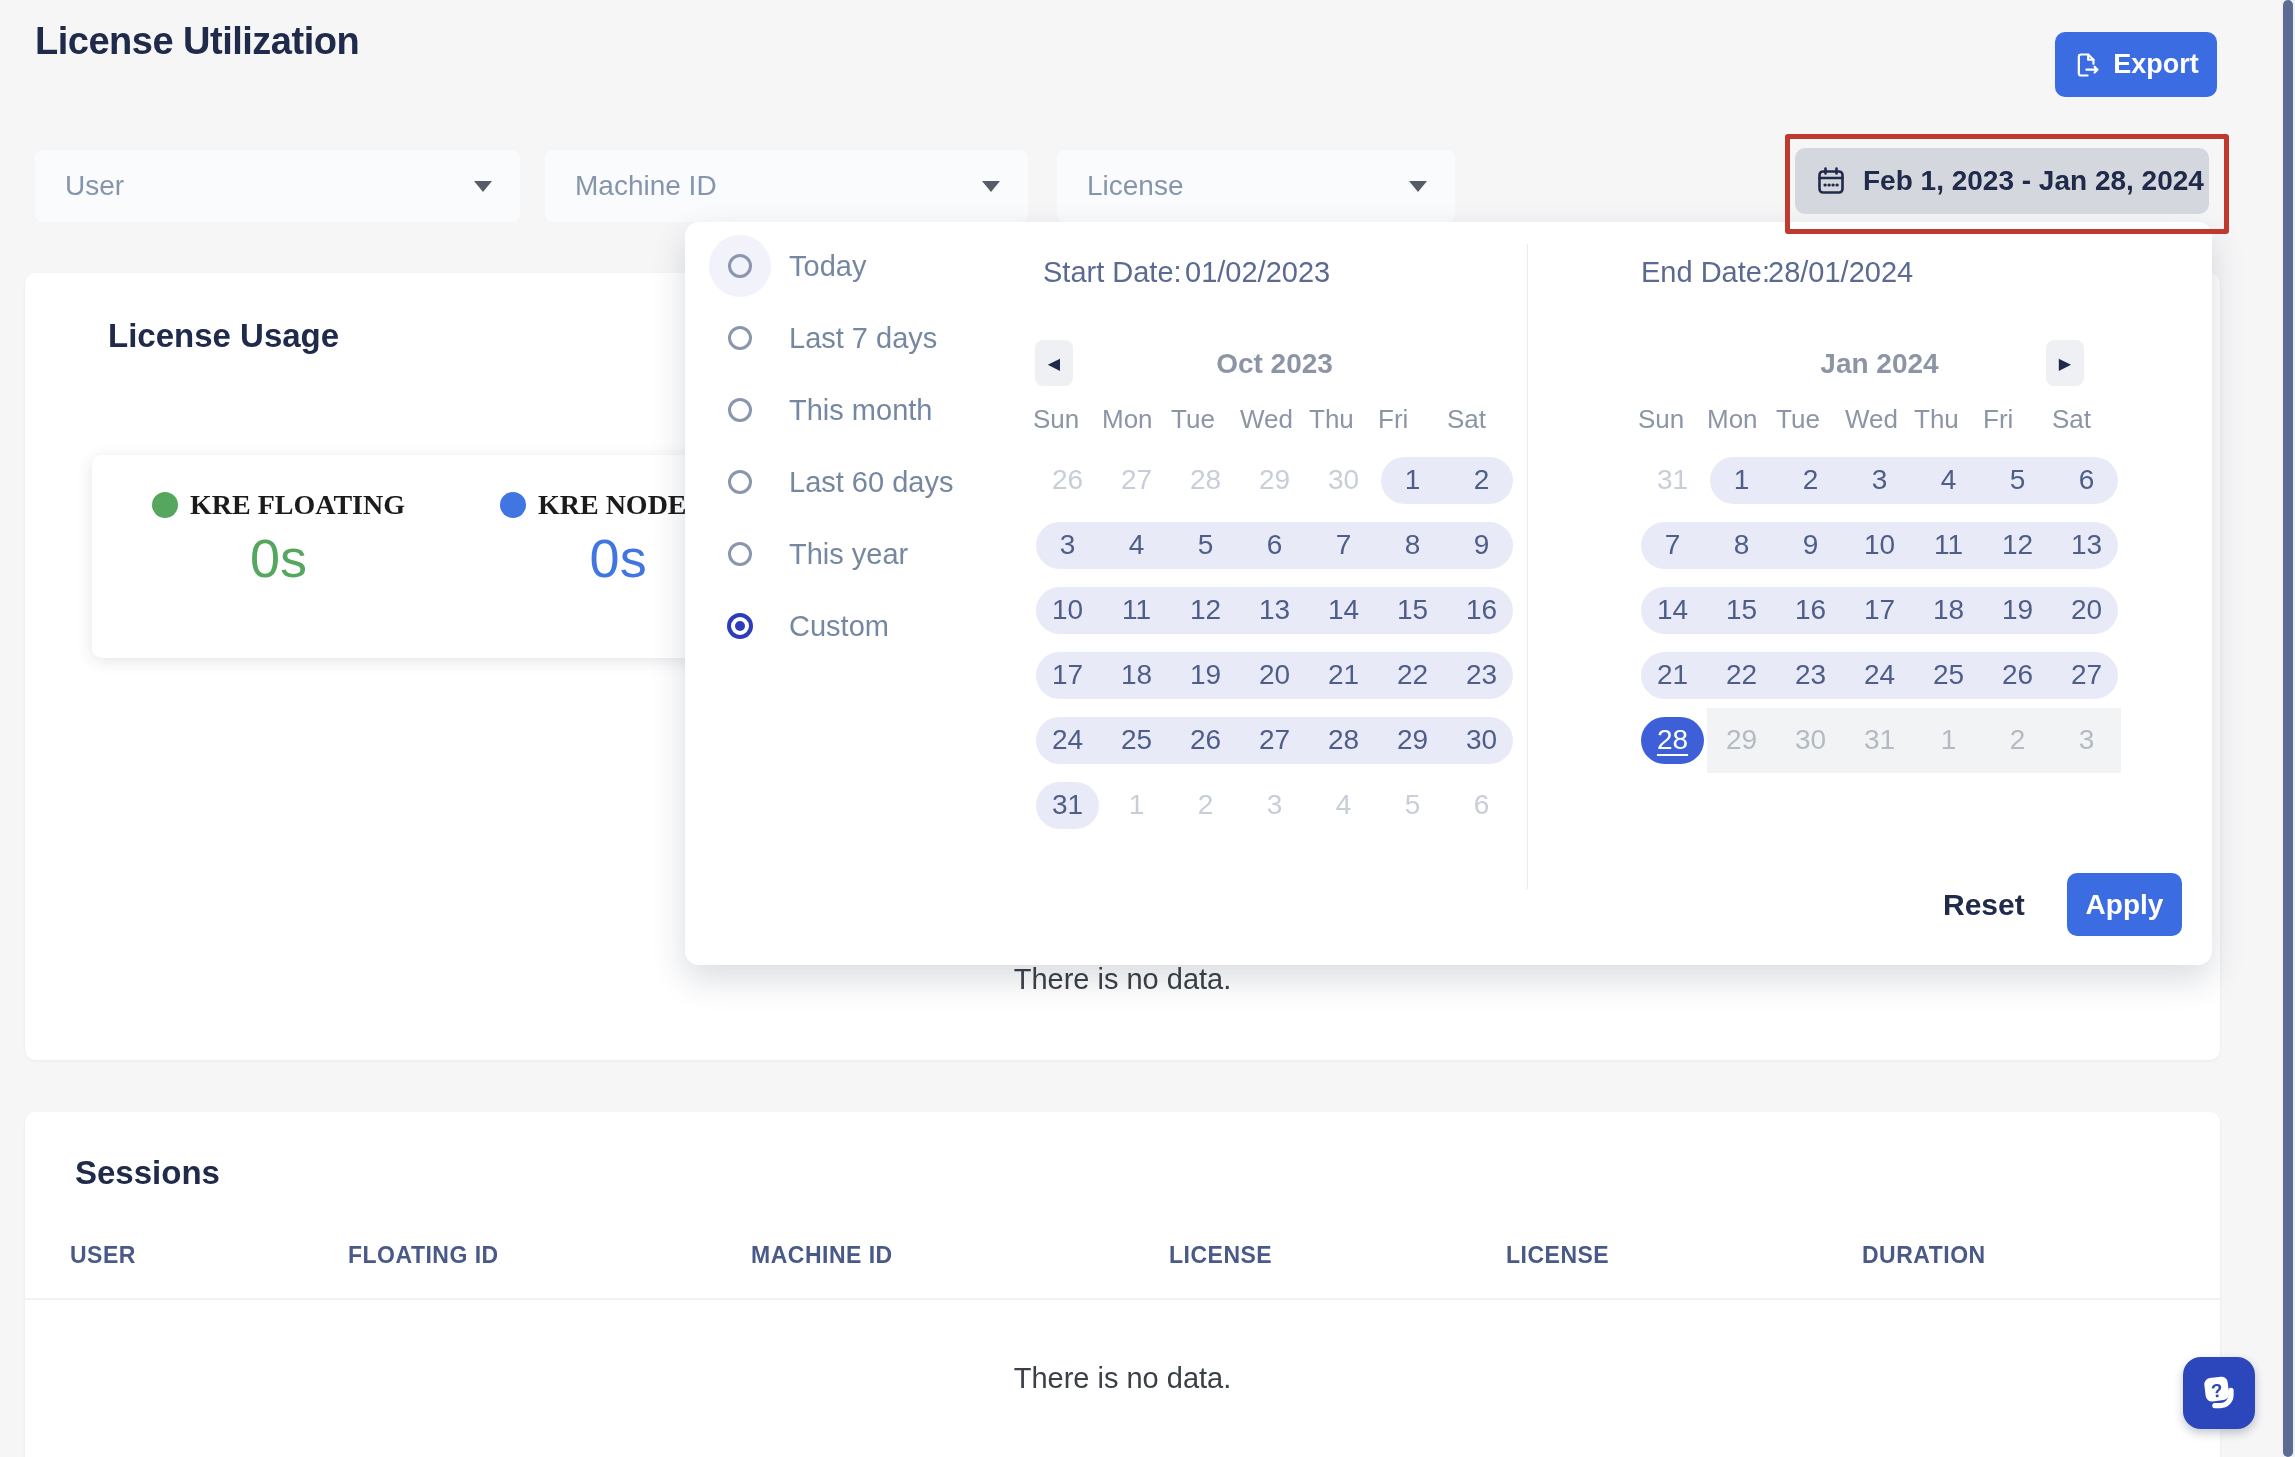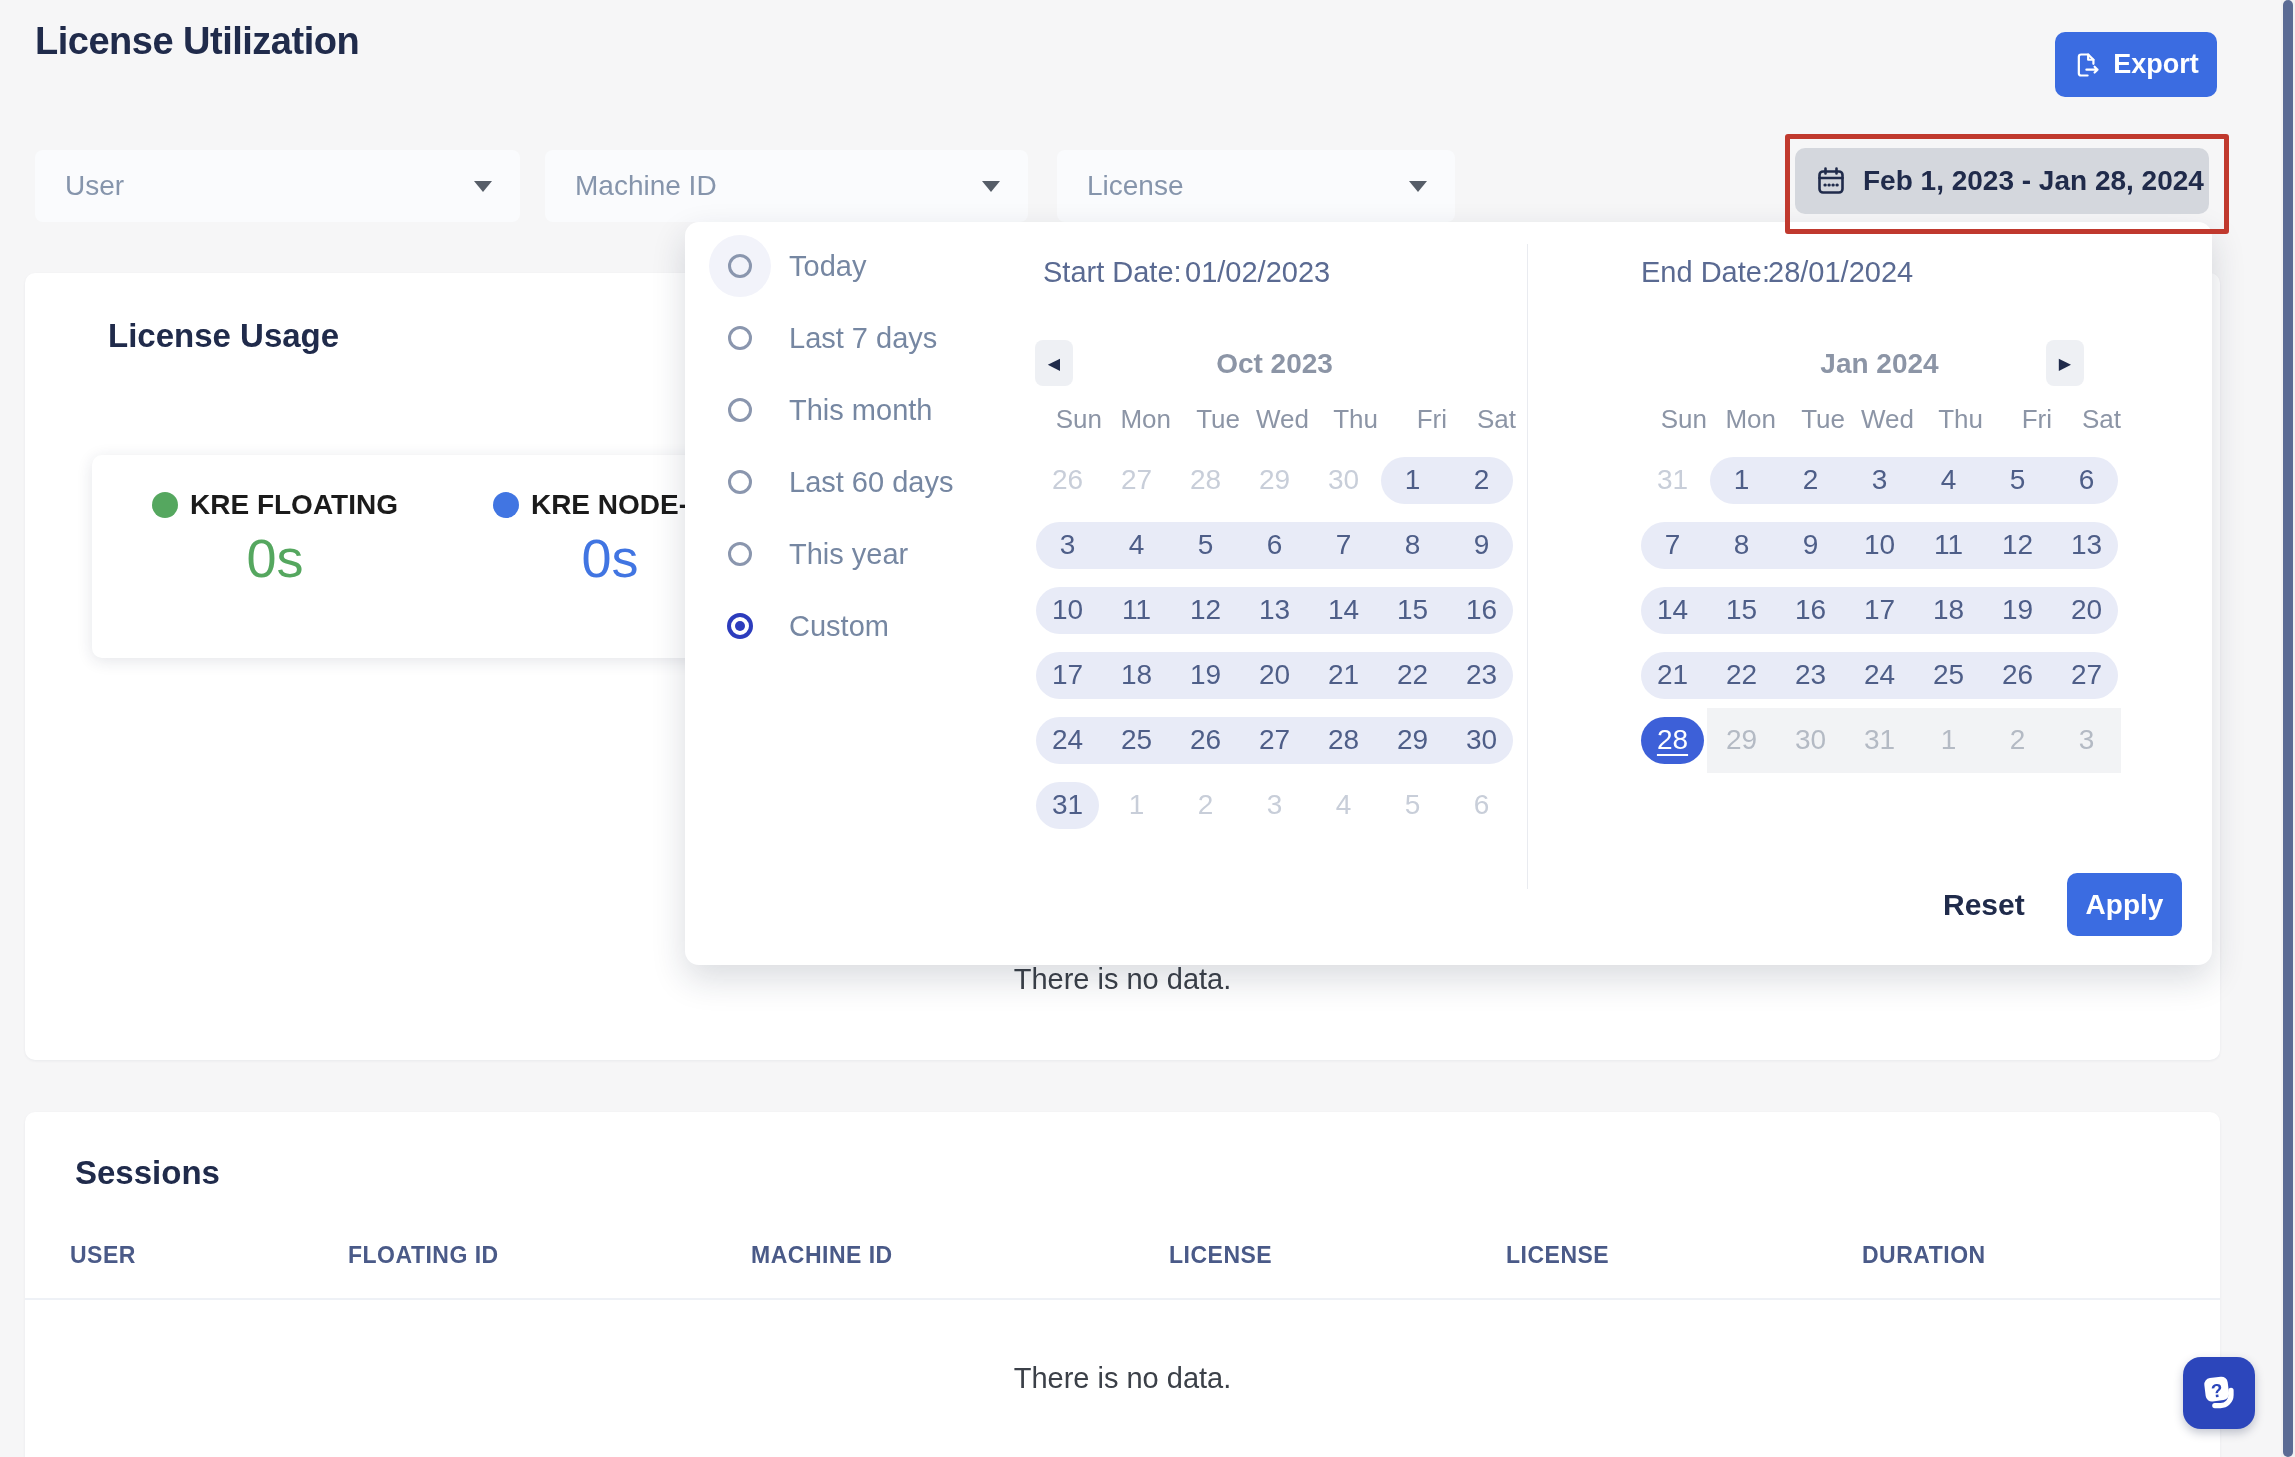--- a/index.html
+++ b/index.html
@@ -34,21 +34,21 @@
   
   .card{position:absolute;background:#fff;border-radius:10px;box-shadow:0 1px 3px rgba(20,30,60,.06);}
   #usage-card{left:25px;top:273px;width:2195px;height:787px;}
   #sessions-card{left:25px;top:1112px;width:2195px;height:360px;}
   .card-title{position:absolute;font-size:33px;font-weight:bold;color:#202b4b;}
   #usage-card .card-title{left:83px;top:44px;}
   #sessions-card .card-title{left:50px;top:42px;}
   .inner-card{position:absolute;left:67px;top:182px;width:1085px;height:203px;border-radius:10px;background:#fff;
     box-shadow:0 3px 16px rgba(30,40,70,.12);display:flex;gap:95px;padding:34px 0 0 60px;box-sizing:border-box;}
   .legend-block{display:flex;flex-direction:column;align-items:center;}
-  .legend-head{display:flex;align-items:center;gap:12px;}
+  .legend-head{display:flex;align-items:center;gap:12px;font-family:Liberation Serif, serif;}
   .legend-dot{width:26px;height:26px;border-radius:50%;}
   .legend-label{font-size:28px;font-weight:bold;color:#1b1b1b;white-space:nowrap;}
   .legend-value{font-size:54px;font-weight:normal;margin-top:6px;}
   .no-data{position:absolute;left:0;width:100%;text-align:center;font-size:29px;color:#3b4048;}
   #usage-card .no-data{top:690px;}
   #sessions-card .no-data{top:250px;}
   .col-header{position:absolute;top:130px;font-size:23px;font-weight:bold;color:#4a5a88;letter-spacing:.5px;}
   .table-divider{position:absolute;left:0;top:186px;width:100%;height:2px;background:#eef1f6;}
   
   .popup{position:absolute;left:685px;top:222px;width:1527px;height:743px;background:#fff;border-radius:14px;
@@ -62,21 +62,21 @@
   .radio.checked::after{content:"";position:absolute;left:50%;top:50%;transform:translate(-50%,-50%);
     width:10px;height:10px;border-radius:50%;background:#2c3cbd;}
   .preset-label{font-size:29px;color:#7687a2;}
   .dp-label{position:absolute;top:34px;font-size:29px;color:#5a6a92;}
   .popup .divider{position:absolute;left:842px;top:22px;width:1px;height:645px;background:#e9ebf0;}
   .nav-btn{position:absolute;top:118px;width:38px;height:46px;background:#eef0f4;border-radius:8px;
     display:flex;align-items:center;justify-content:center;font-size:16px;color:#202b4b;cursor:pointer;}
   .month-label{position:absolute;top:126px;width:483px;text-align:center;font-size:28px;font-weight:bold;color:#8c95a6;}
   .cal{position:absolute;top:182px;width:483px;}
   .weekdays{display:flex;height:28px;margin-bottom:16px;}
-  .weekdays div{width:69px;text-align:right;font-size:26px;color:#8c95a6;}
+  .weekdays div{width:69px;text-align:left;font-size:26px;color:#8c95a6;}
   .week{position:relative;height:65px;}
   .pill{position:absolute;top:9px;height:47px;border-radius:24px;background:#e8ebf7;}
   .pill.sel{background:#3d60d8;}
   .strip{position:absolute;top:0;height:65px;background:#f2f3f5;}
   .day{position:absolute;top:16px;width:69px;text-align:center;font-size:28px;color:#4e5e88;cursor:pointer;}
   .day.out{color:#c8ced9;}
   .day.strip-day{color:#b4bac4;}
   .day.sel{color:#fff;text-decoration:underline;text-underline-offset:5px;}
   .reset-btn{position:absolute;left:1258px;top:666px;font-size:30px;font-weight:bold;color:#202b4b;cursor:pointer;}
   .apply-btn{position:absolute;left:1382px;top:651px;width:115px;height:63px;border-radius:10px;background:#3b6ce1;

